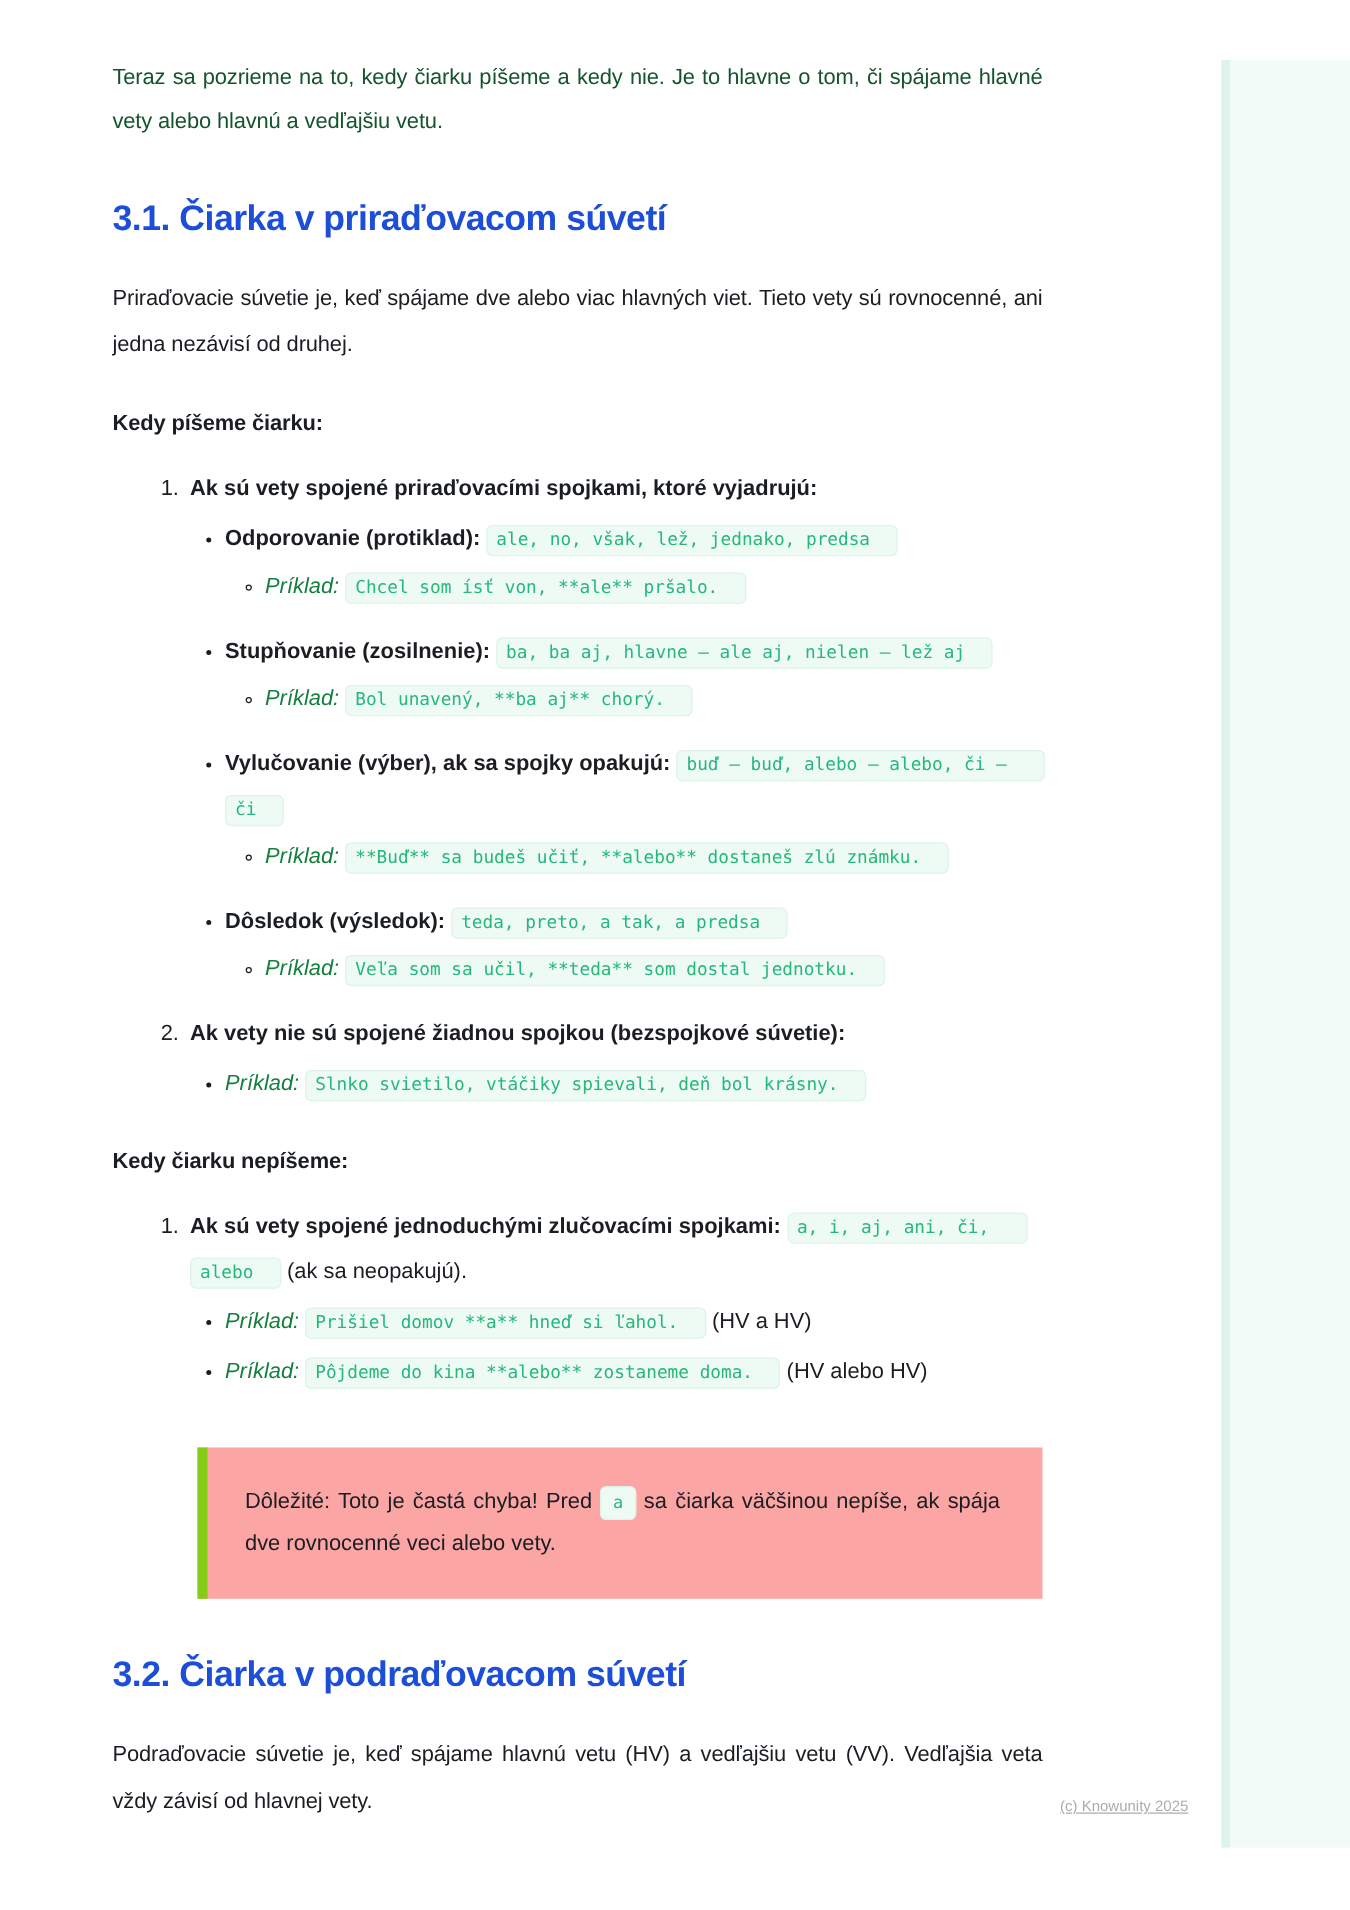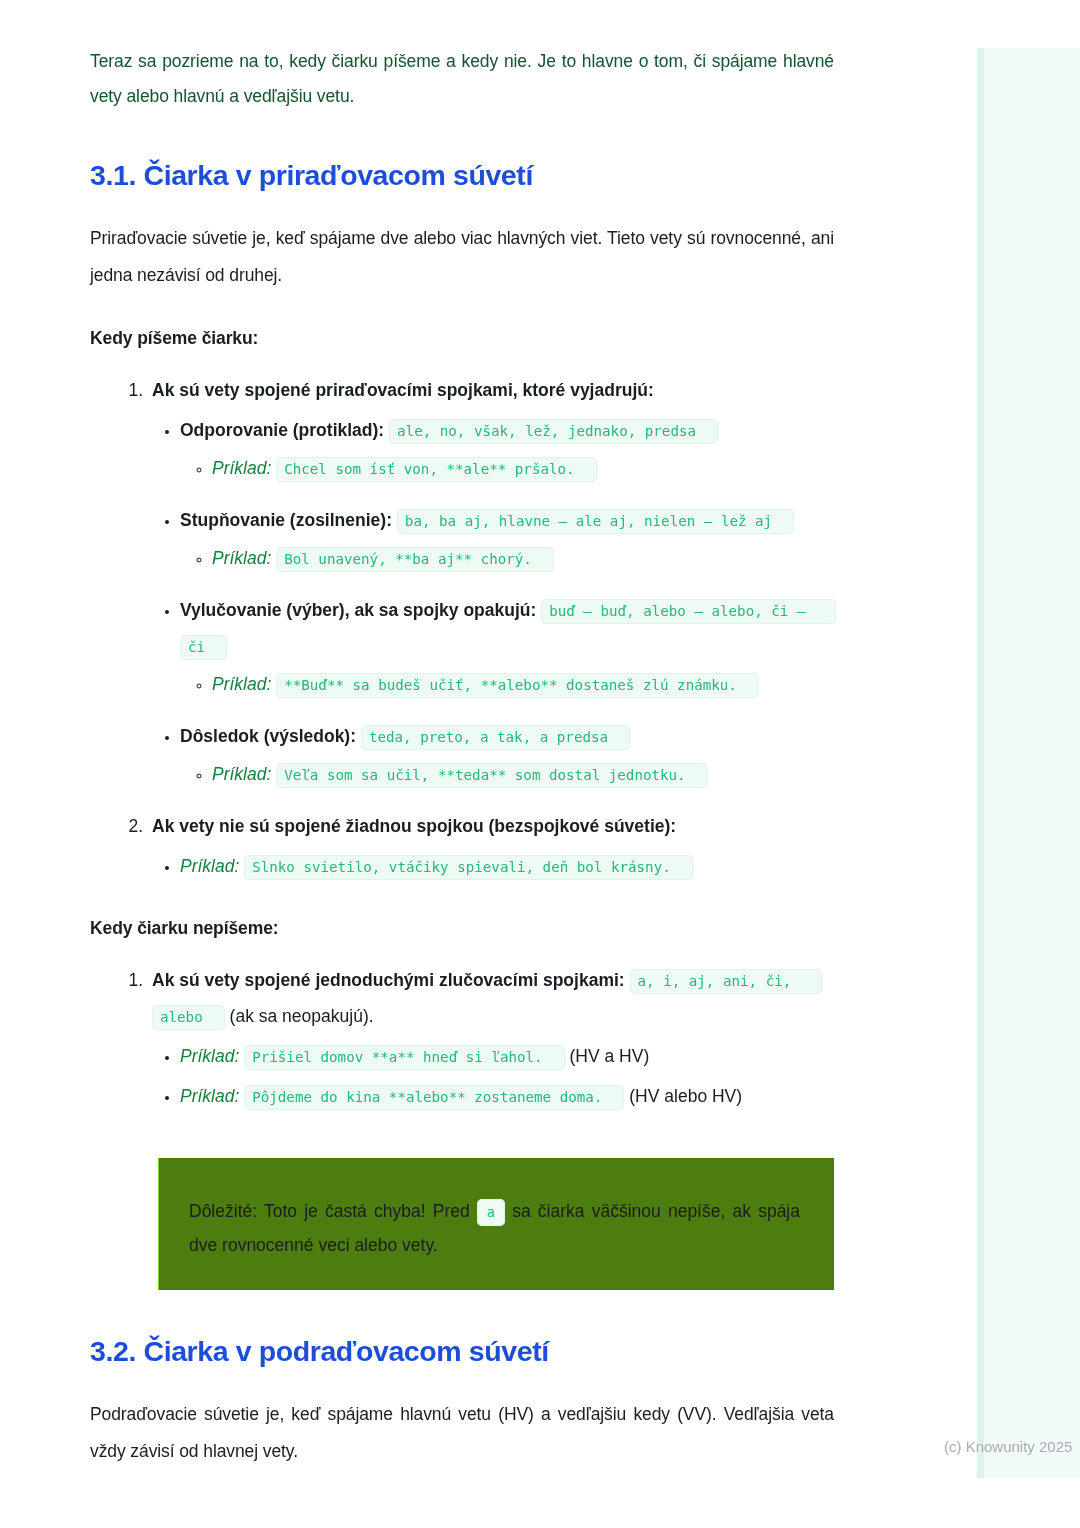--- a/index.html
+++ b/index.html
@@ -150,46 +150,47 @@
     line-height: 30px;
     white-space: pre-wrap;
   }
 
   
   .callout-wrap {
     margin: 44px 0 0 68px;
     width: 676px;
   }
   .callout {
-    background: #4d7c0f;
-    border-left: 1px solid #84cc16;
-    padding: 36px 34px 28px 30px;
+    background: #fca5a5;
+    border-left: 8px solid #84cc16;
+    padding: 25px 34px 28px 30px;
     box-sizing: border-box;
   }
   .callout p {
     margin: 0;
     font-size: 17.5px;
     line-height: 34px;
     text-align: justify;
     color: #1a1d21;
   }
   .callout code {
     font-size: 13.5px;
     padding: 4px 9px 5px 9px;
   }
 
   
   .watermark {
     position: absolute;
-    left: 944px;
+    left: 848px;
     top: 1438px;
-    font-size: 15px;
+    font-size: 12px;
     color: #a8adb3;
     font-family: "Liberation Sans", sans-serif;
     white-space: nowrap;
+    text-decoration: underline;
   }
 </style>
 </head>
 <body>
 
 <div class="side-panel"></div>
 <div class="side-panel-edge"></div>
 
 <div class="page">
   <div class="content">
@@ -265,18 +266,18 @@
     </ol>
 
     <div class="callout-wrap">
       <div class="callout">
         <p><b>Dôležité:</b><span> Toto je častá chyba! Pred </span><code>a</code><span> sa čiarka väčšinou nepíše, ak spája dve rovnocenné veci alebo vety.</span></p>
       </div>
     </div>
 
     <h2 class="section">3.2. Čiarka v podraďovacom súvetí</h2>
 
-    <p class="lead tight"><span>Podraďovacie súvetie je, keď spájame </span><b>hlavnú vetu (HV)</b><span> a </span><b>vedľajšiu kedy (VV)</b><span>. Vedľajšia veta vždy závisí od hlavnej vety.</span></p>
+    <p class="lead tight"><span>Podraďovacie súvetie je, keď spájame </span><b>hlavnú vetu (HV)</b><span> a </span><b>vedľajšiu vetu (VV)</b><span>. Vedľajšia veta vždy závisí od hlavnej vety.</span></p>
 
   </div>
 </div>
 
 <div class="watermark">(c) Knowunity 2025</div>
 
 </body></html>

